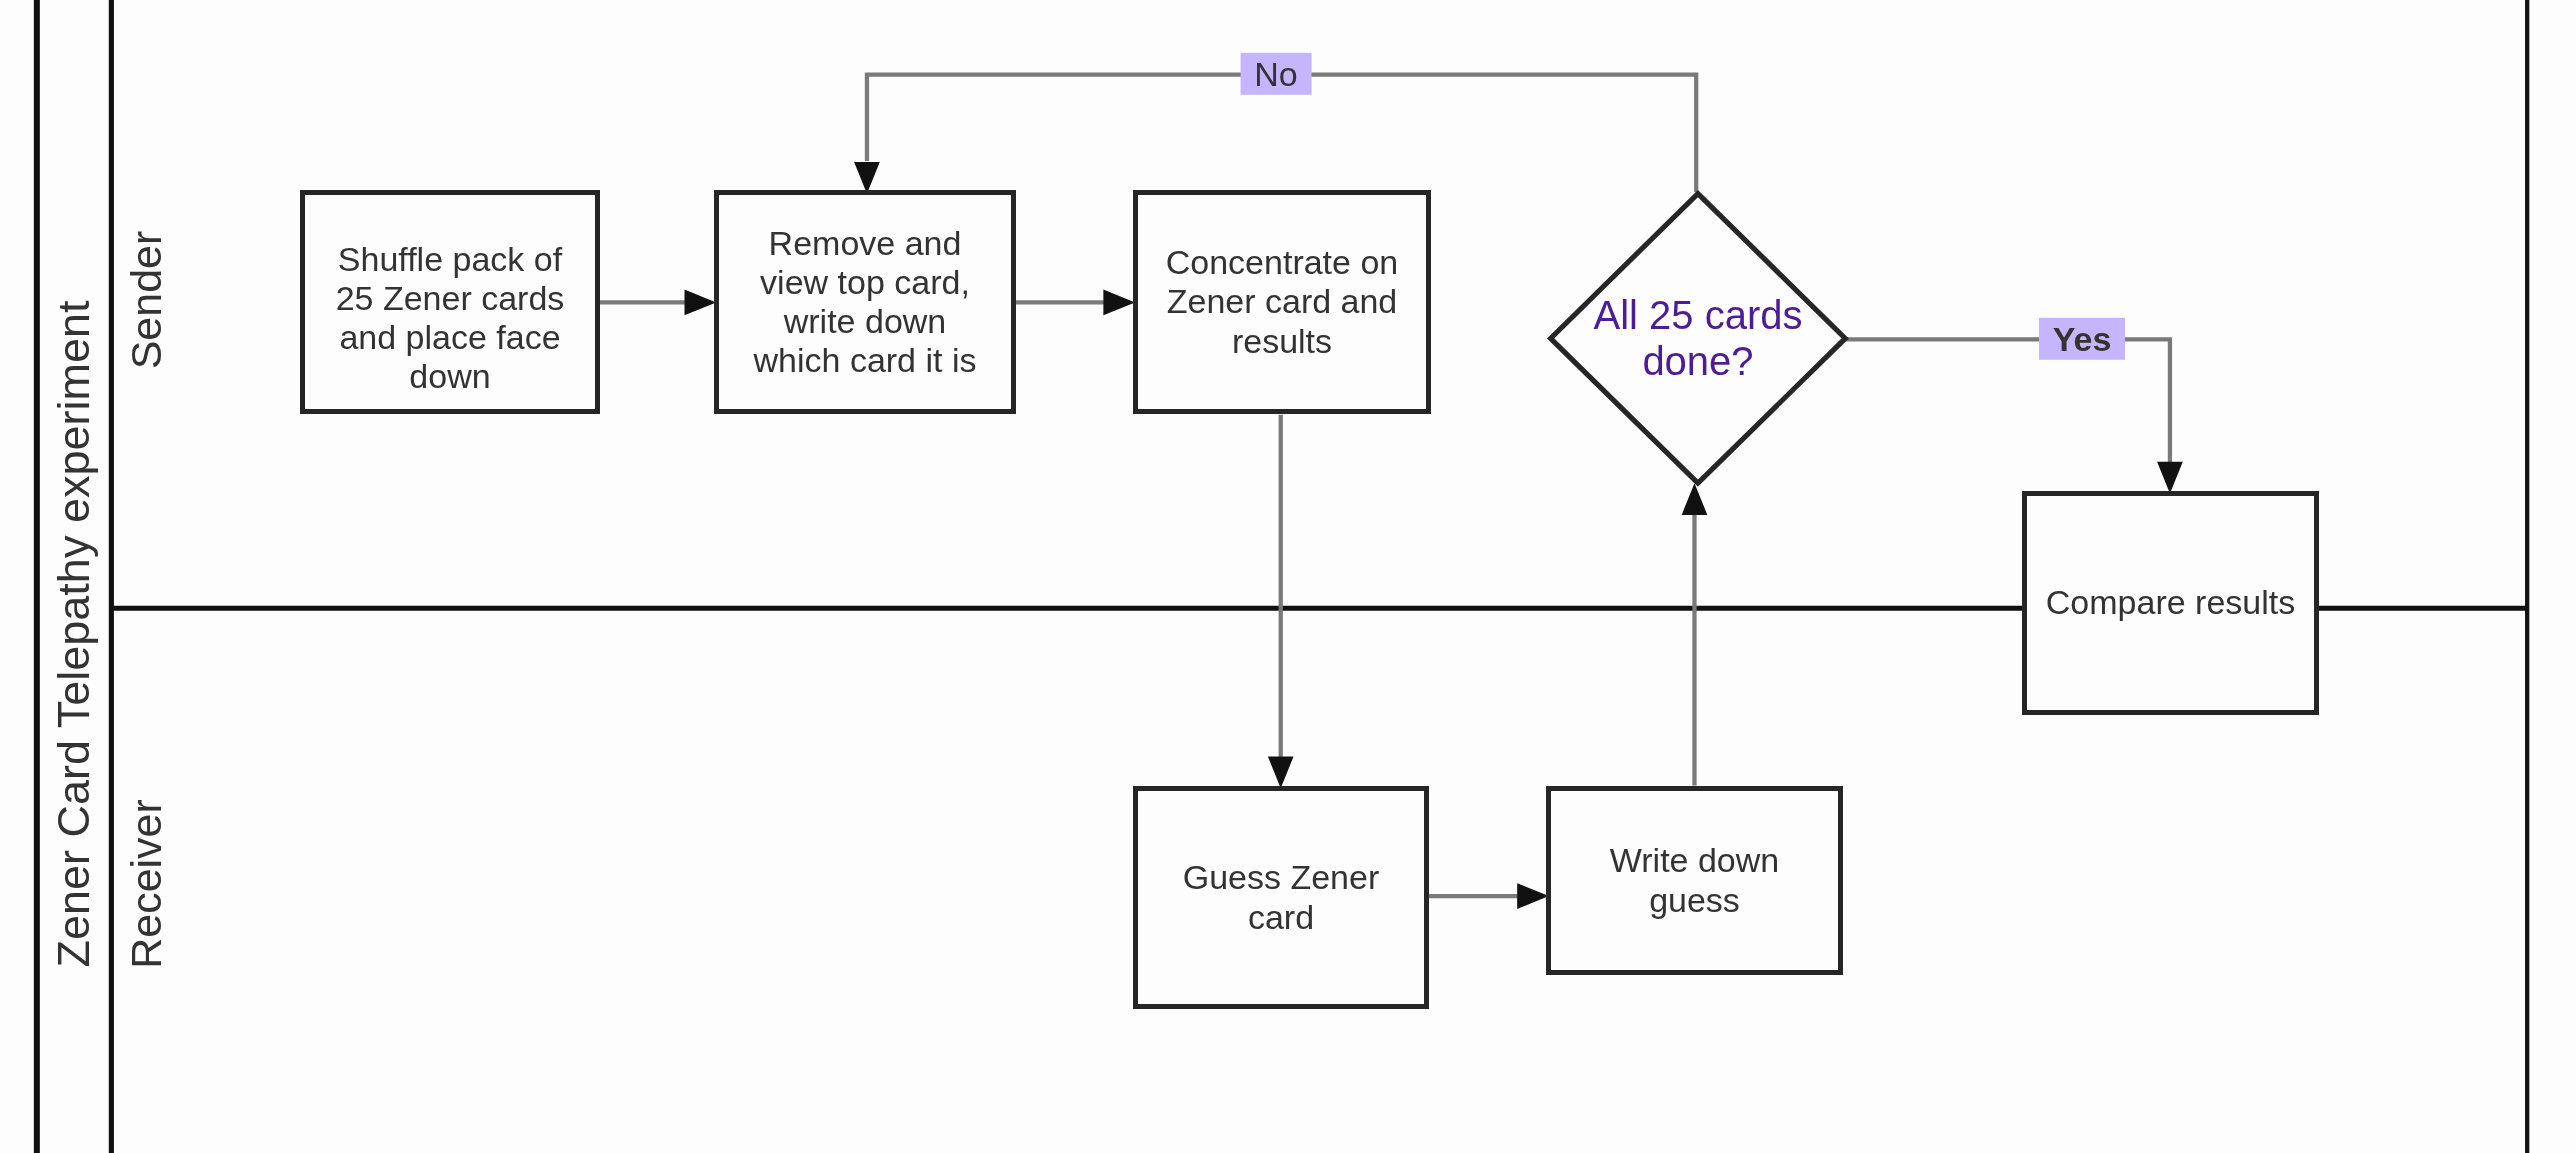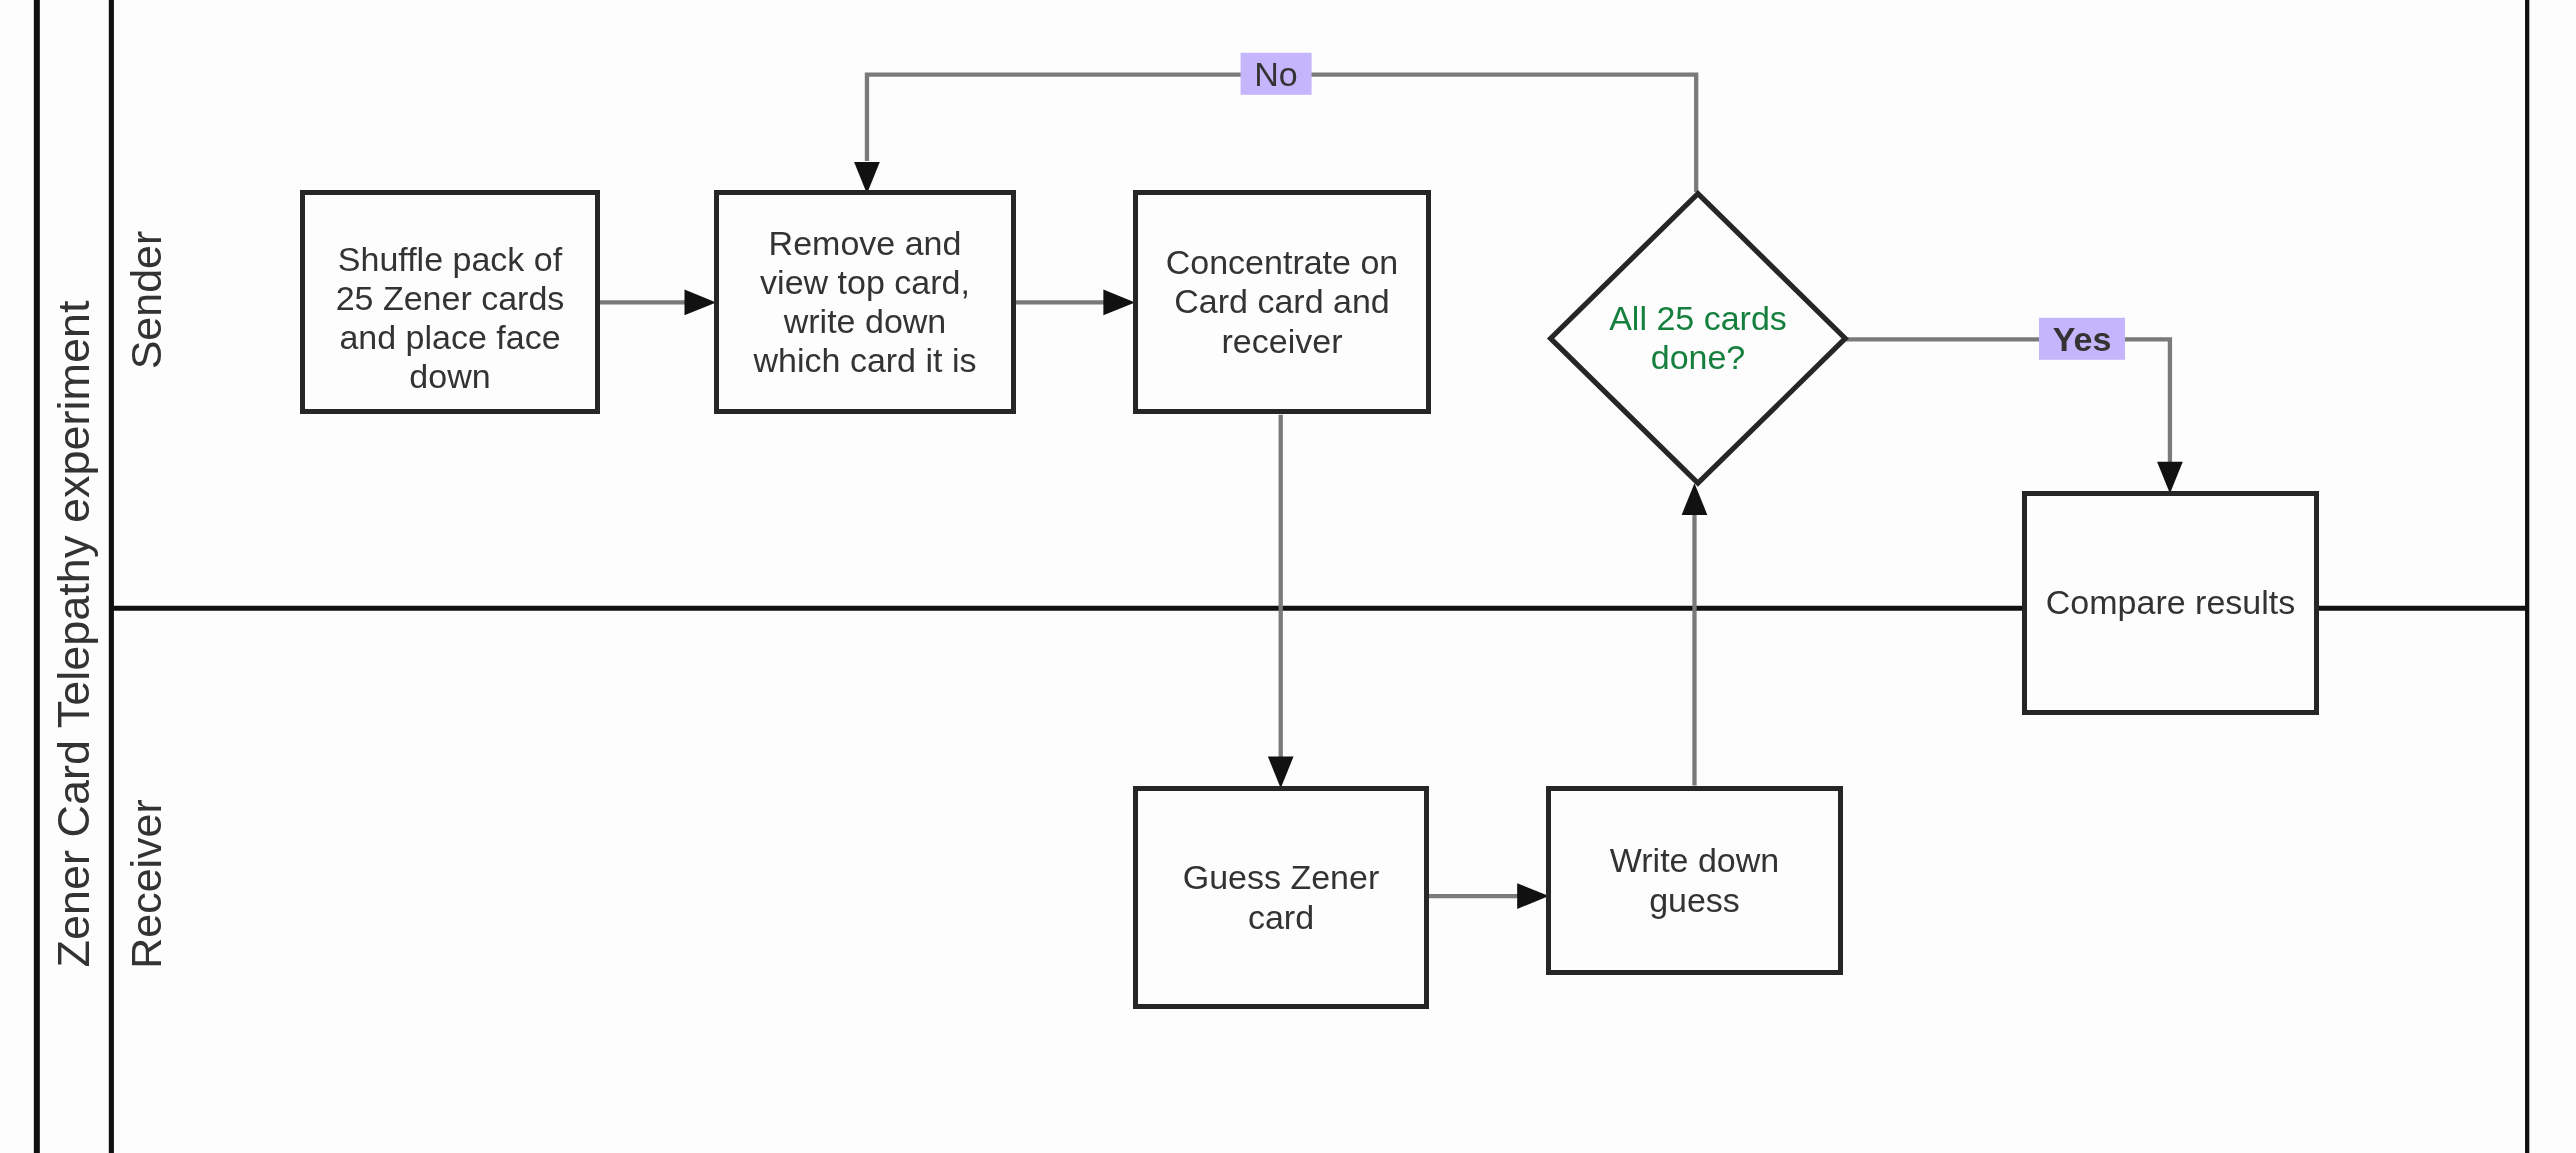--- a/index.html
+++ b/index.html
@@ -30,21 +30,21 @@
   .node-shuffle .node-text{max-width:250px;margin-top:32px;}
   .node-remove .node-text{max-width:250px;}
   .node-concentrate .node-text{max-width:254px;}
   .node-compare .node-text{max-width:276px;}
   .node-guess .node-text{max-width:206px;text-align:center;}
   .node-write .node-text{max-width:206px;}
   .diamond-label{
     position:absolute;left:1698px;top:338px;
     transform:translate(-50%,-50%);
     width:231px;text-align:center;
-    color:#15803d;font-size:34px;line-height:1.15;
+    color:#4c1d95;font-size:40px;line-height:1.15;
   }
   .edge-label{
     position:absolute;
     transform:translate(-50%,-50%);
     background:#c4b5fd;
     padding:1.7px 13.7px;
     color:#333333;font-size:34px;white-space:nowrap;
   }
   .edge-label-no{left:1276px;top:74px;}
   .edge-label-yes{left:2082px;top:339px;font-weight:bold;}
@@ -94,21 +94,21 @@
   <div class="rot-label lane-label lane-label-sender">Sender</div>
   <div class="rot-label lane-label lane-label-receiver">Receiver</div>
 
   <div class="node node-shuffle">
     <span class="node-text">Shuffle pack of 25 Zener cards and place face down</span>
   </div>
   <div class="node node-remove">
     <span class="node-text">Remove and view top card, write down which card it is</span>
   </div>
   <div class="node node-concentrate">
-    <span class="node-text">Concentrate on Card card and receiver</span>
+    <span class="node-text">Concentrate on Zener card and results</span>
   </div>
   <div class="node node-compare">
     <span class="node-text">Compare results</span>
   </div>
   <div class="node node-guess">
     <span class="node-text">Guess Zener card</span>
   </div>
   <div class="node node-write">
     <span class="node-text">Write down guess</span>
   </div>

